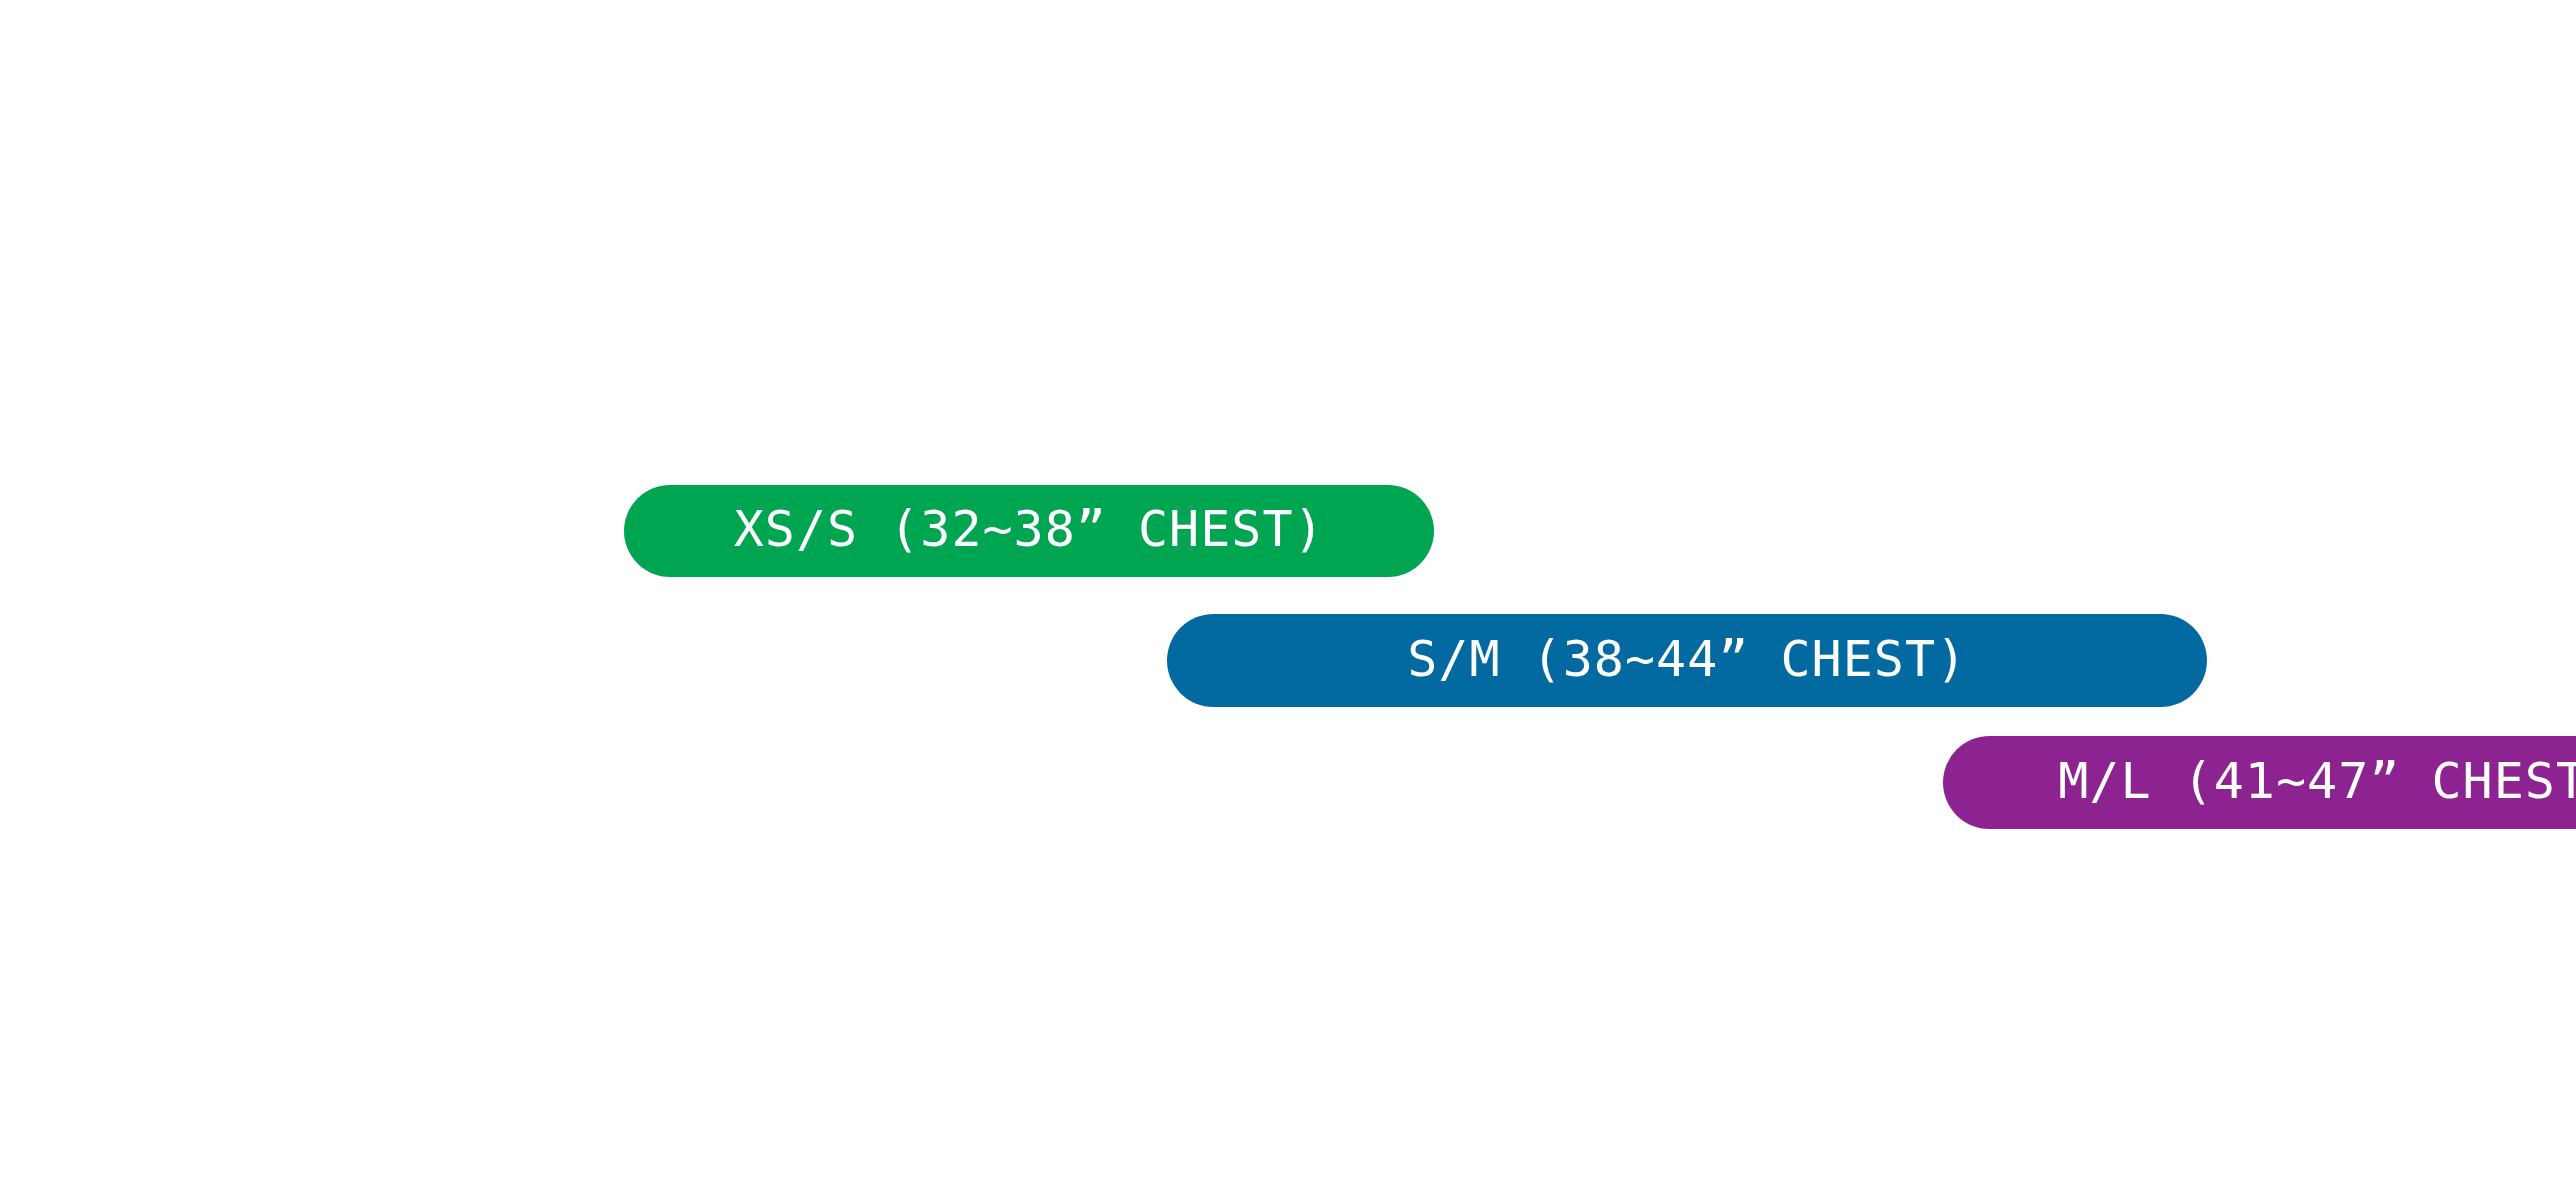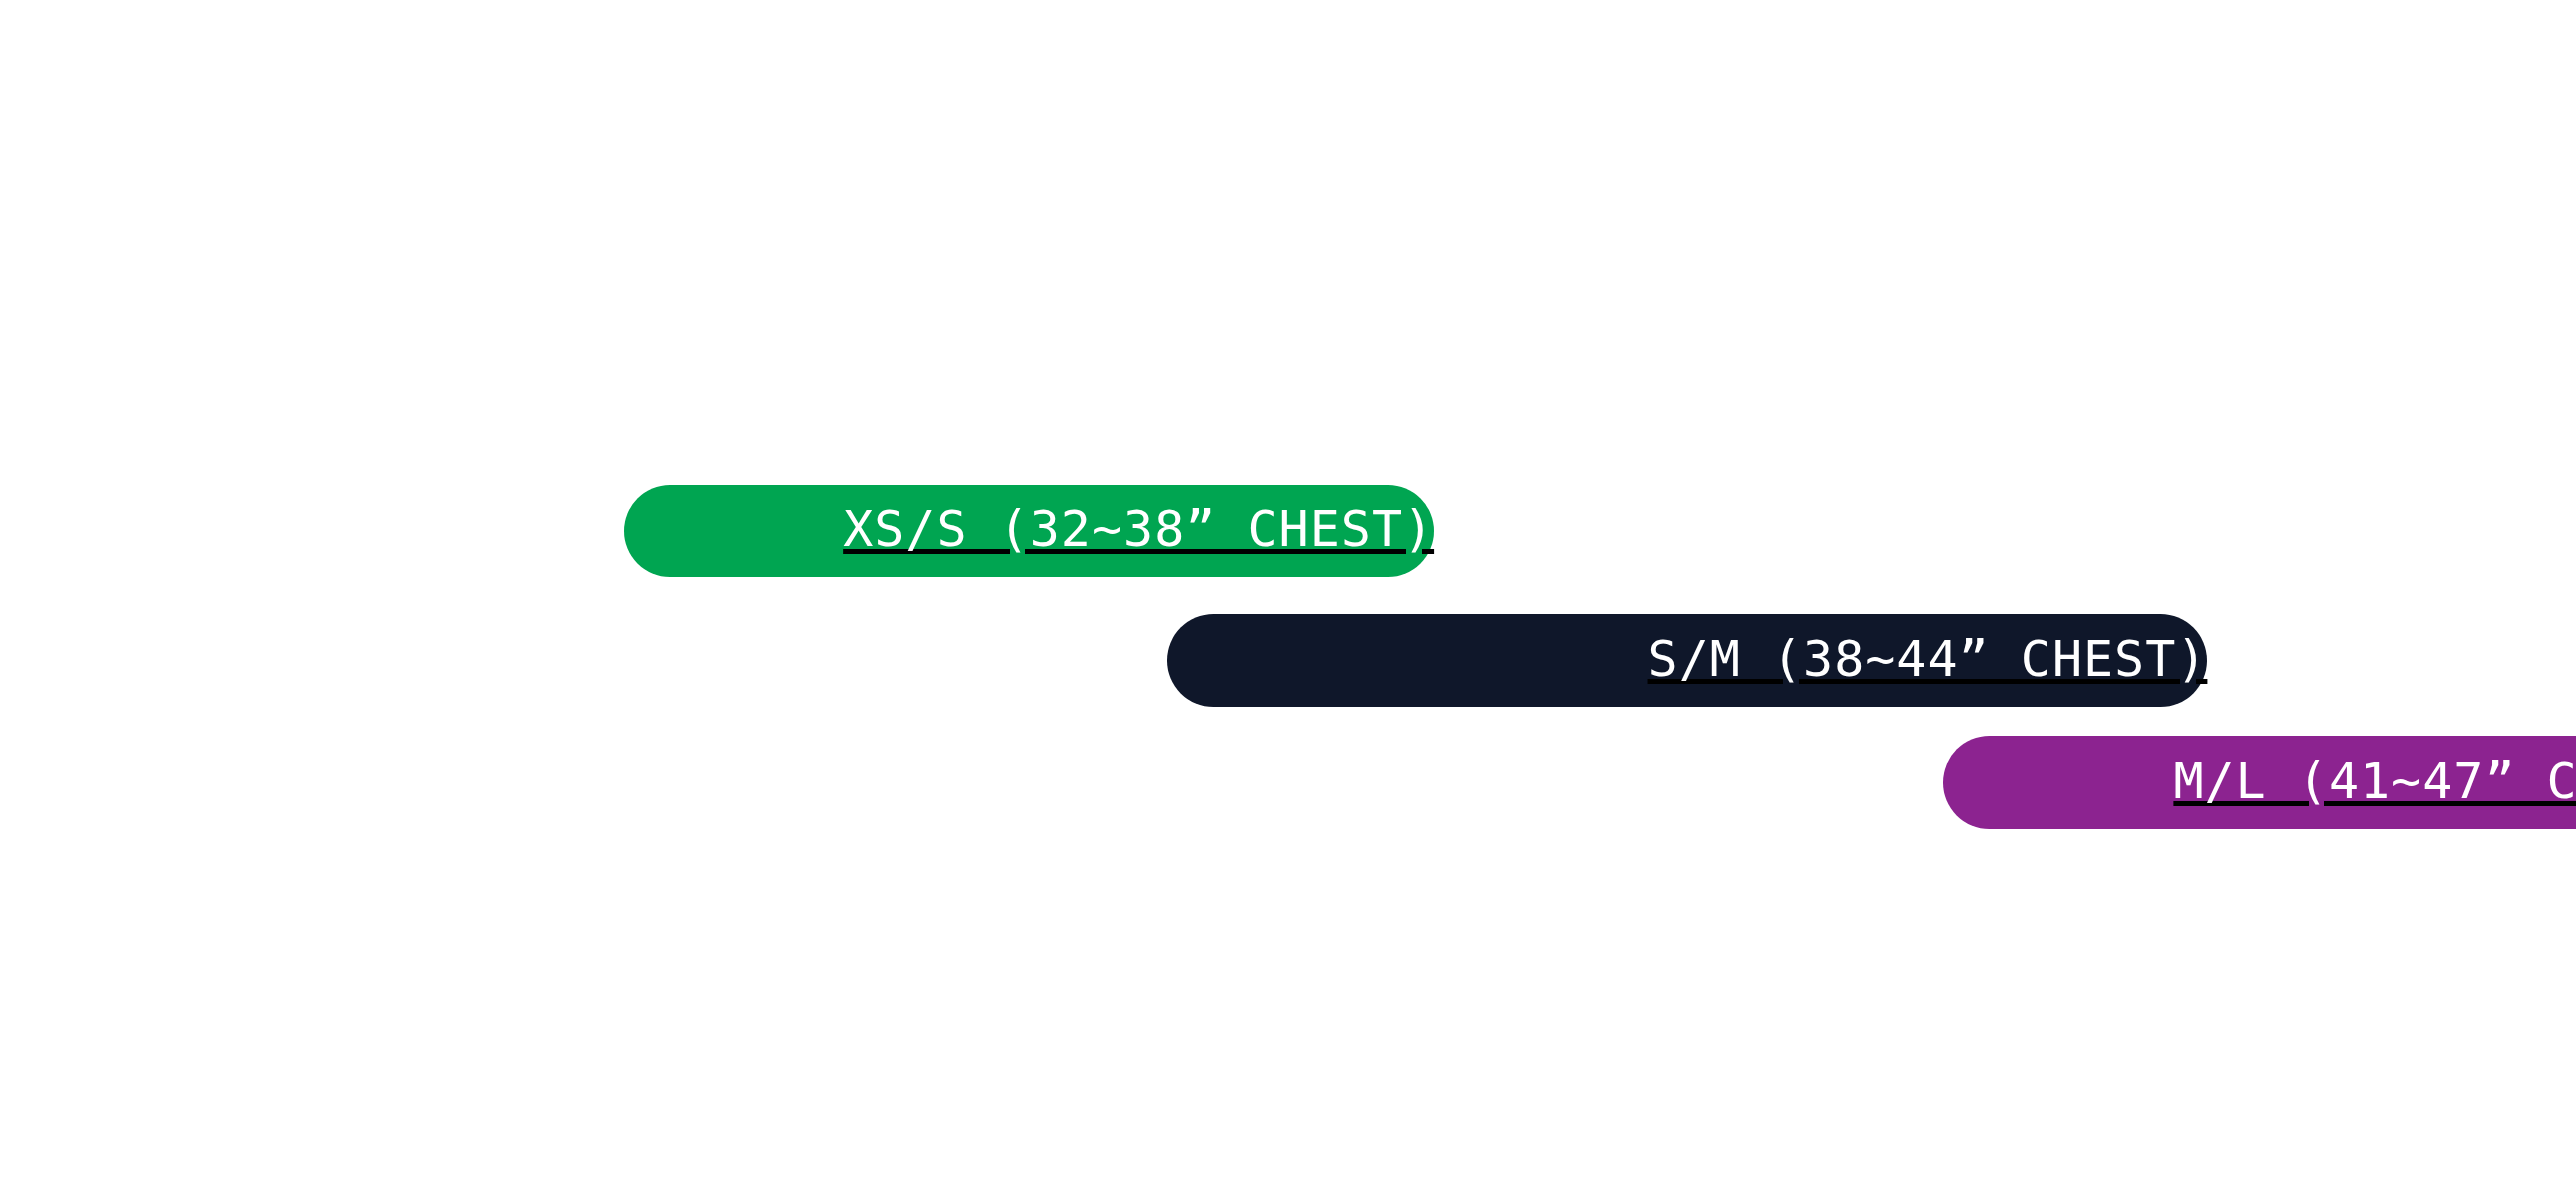--- a/index.html
+++ b/index.html
@@ -12,24 +12,23 @@
     width: 2812px;
     height: 1185px;
     background: #ffffff;
     overflow: hidden;
     font-family: "DejaVu Sans Mono", "Liberation Mono", monospace;
   }
   .pill {
     position: absolute;
     display: flex;
     align-items: center;
-    justify-content: flex-end;
+    justify-content: center;
     border-radius: 515px;
     box-sizing: border-box;
-    text-decoration: underline;
   }
   .pill-label {
     color: #ffffff;
     font-size: 50px;
     font-weight: normal;
     letter-spacing: 1px;
     white-space: nowrap;
     line-height: 1;
     padding-bottom: 3.1px; 
   }
@@ -40,21 +39,21 @@
 </style>
 </head>
 <body>
 
 <div class="canvas">
 
   <div class="pill pill-0" style="background: rgb(0, 165, 81);">
     <span class="pill-label">XS/S (32~38” CHEST)</span>
   </div>
 
-  <div class="pill pill-1" style="background: #0f172a;">
+  <div class="pill pill-1" style="background: #0369a1;">
     <span class="pill-label">S/M (38~44” CHEST)</span>
   </div>
 
   <div class="pill pill-2" style="background: rgb(140, 35, 144);">
     <span class="pill-label">M/L (41~47” CHEST)</span>
   </div>
 
 </div>
 
 

